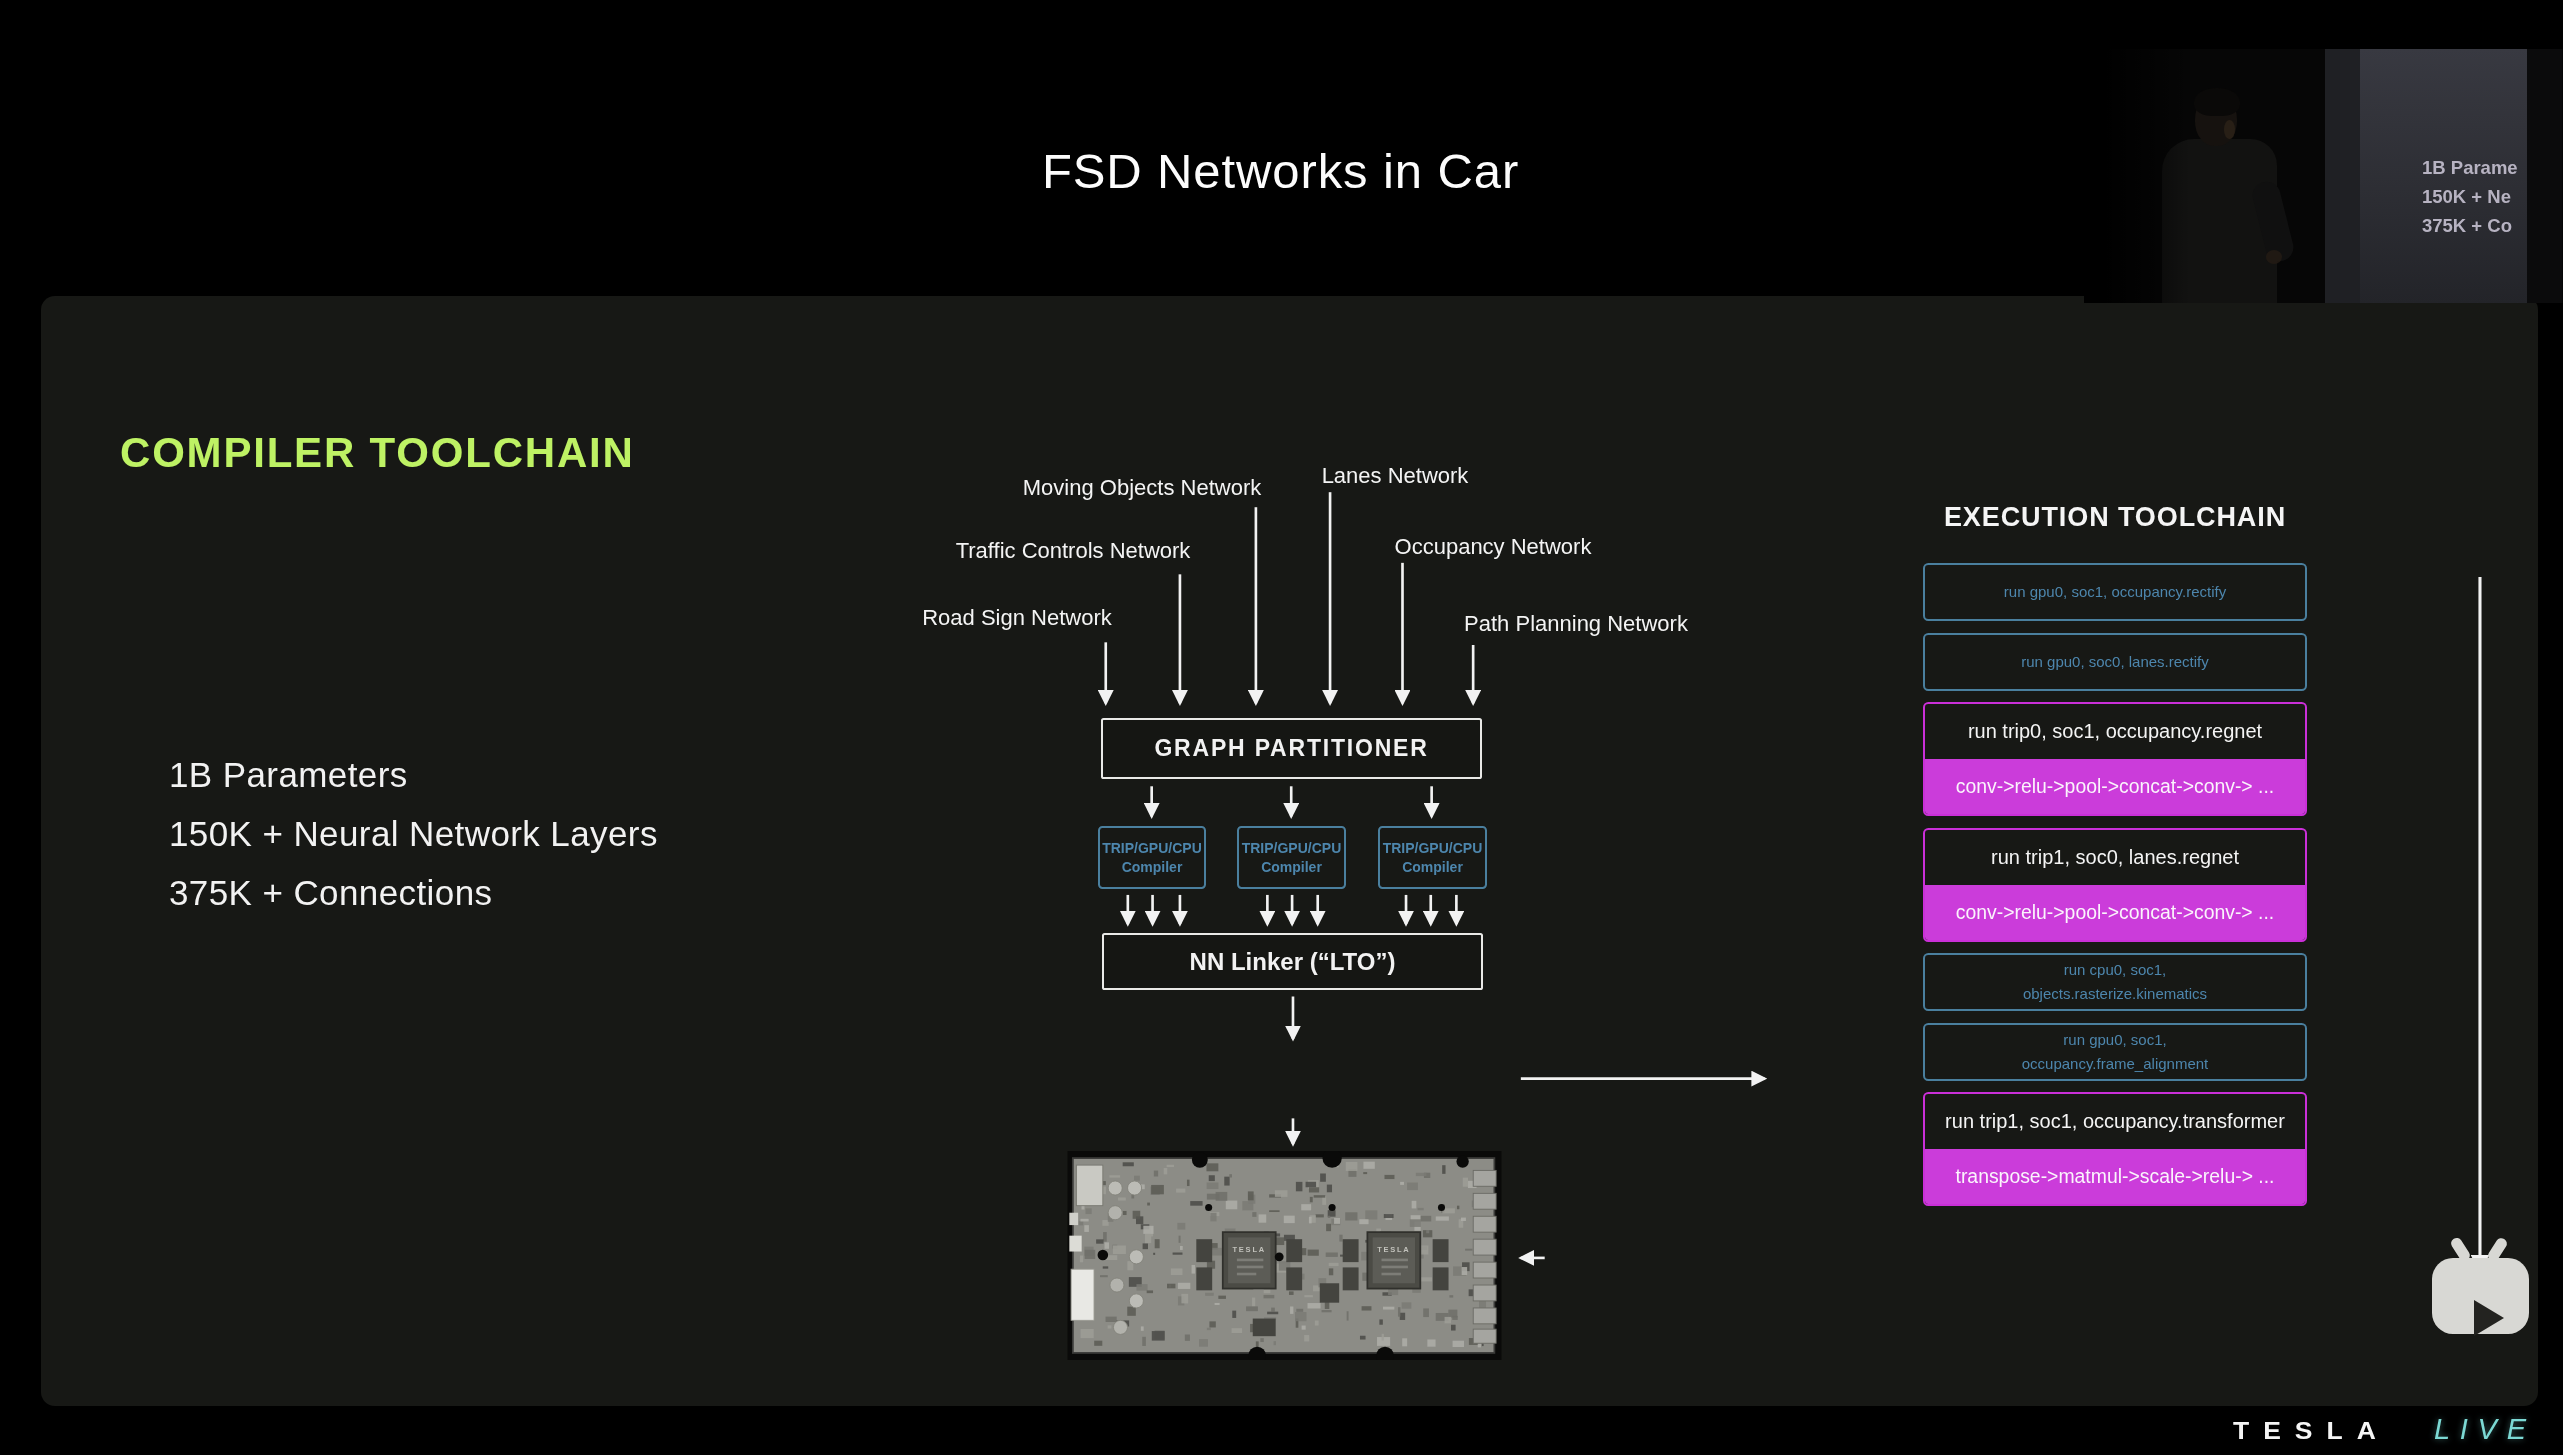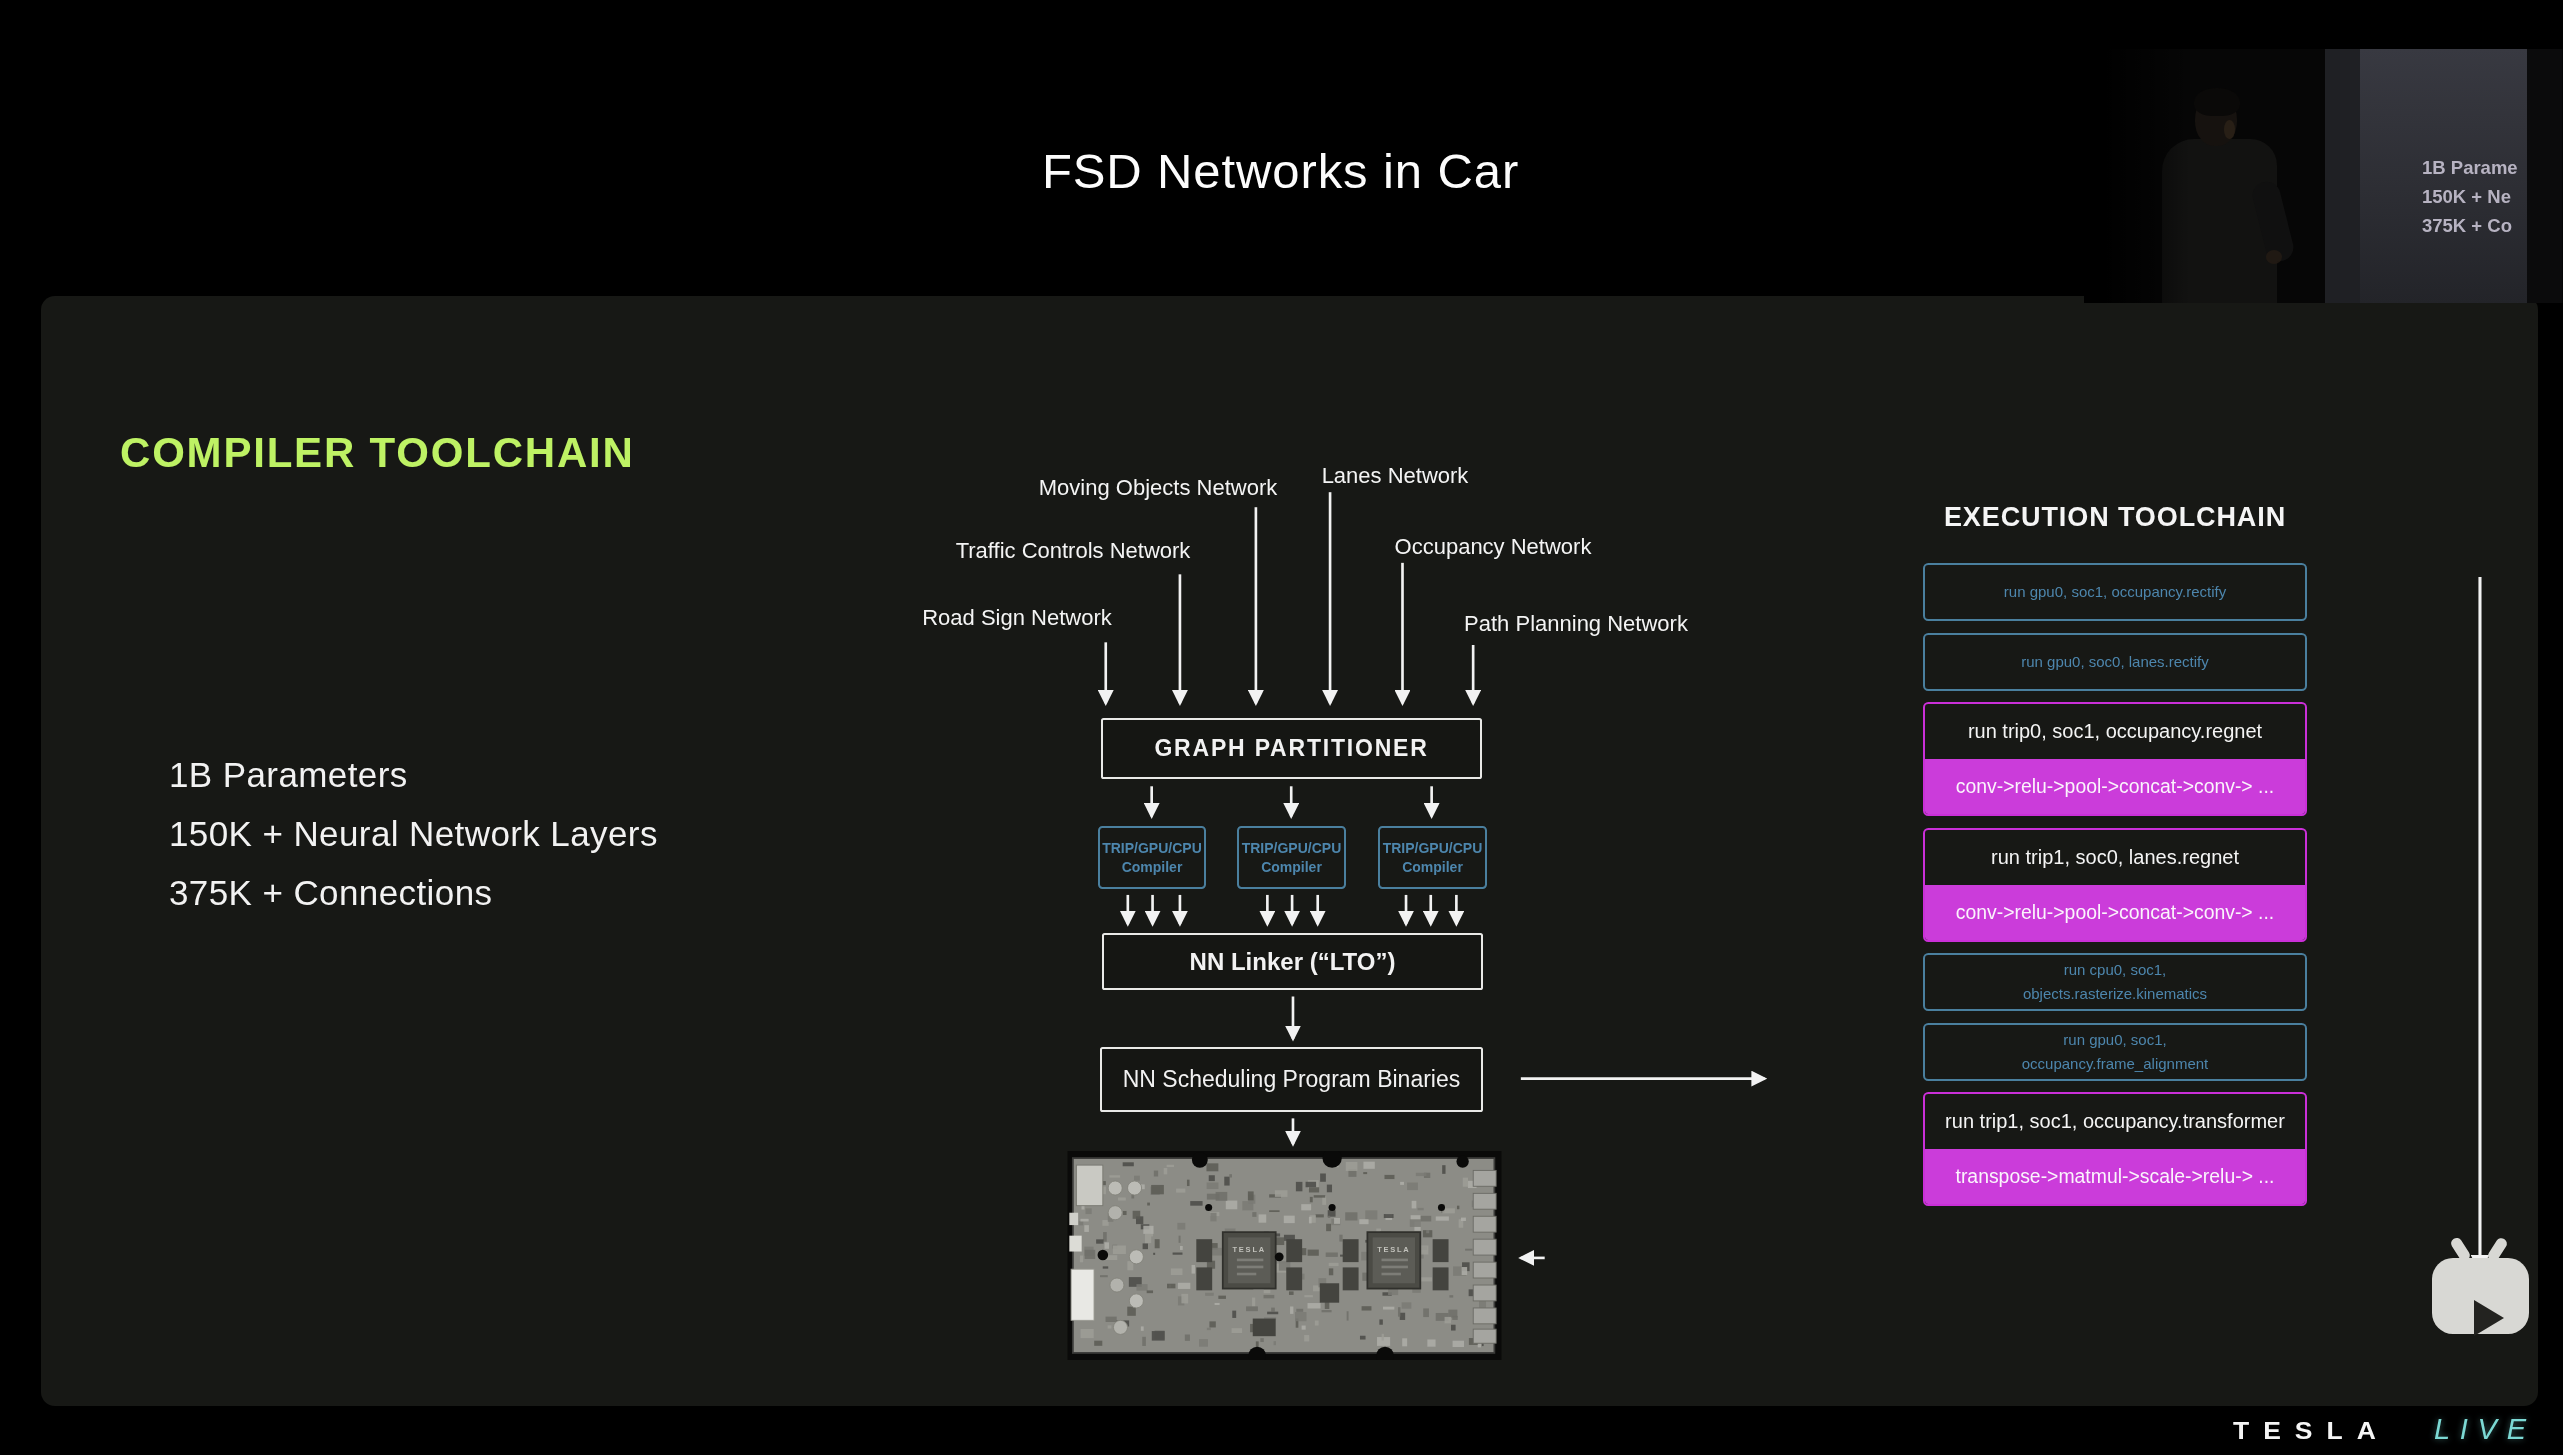--- a/index.html
+++ b/index.html
@@ -16,21 +16,21 @@
 
   .section-heading{position:absolute;left:120px;top:429px;font-size:42px;font-weight:800;
                    letter-spacing:1.8px;color:#bef264;z-index:2;}
 
   .stats{position:absolute;left:125px;top:745px;font-size:35px;line-height:59px;
          color:#f2f2f2;z-index:2;letter-spacing:0.4px;margin-left:44px;}
 
   
   .net-label{position:absolute;transform:translateX(-50%);font-size:22px;font-weight:500;
              color:#f4f4f4;white-space:nowrap;z-index:2;}
-  .nl-moving{left:1142px;top:475px;margin-left:16px;} .nl-lanes{left:1395px;top:463px;}
+  .nl-moving{left:1142px;top:475px;} .nl-lanes{left:1395px;top:463px;}
   .nl-traffic{left:1073px;top:538px;} .nl-occ{left:1493px;top:534px;}
   .nl-road{left:1017px;top:605px;} .nl-path{left:1576px;top:611px;}
 
   .dbox{position:absolute;border:2.6px solid #e9e9e7;border-radius:2.6px;display:flex;
         align-items:center;justify-content:center;z-index:2;background:rgba(0,0,0,.06);}
   .box-partitioner{left:1101px;top:718px;width:377px;height:57px;
                    font-size:23px;font-weight:600;letter-spacing:1.8px;}
   .box-linker{left:1102px;top:933px;width:377px;height:53px;font-size:24px;font-weight:600;}
   .box-binaries{left:1100px;top:1047px;width:379px;height:61px;font-size:23px;font-weight:500;}
 
@@ -135,21 +135,20 @@
   <div class="cbox cbox-2">
     <span>TRIP/GPU/CPU</span>
     <span>Compiler</span>
   </div>
   <div class="cbox cbox-3">
     <span>TRIP/GPU/CPU</span>
     <span>Compiler</span>
   </div>
 
   <div class="dbox box-linker">NN Linker (“LTO”)</div>
-  <div class="dbox box-binaries">NN Scheduling Program Binaries</div>
 
   <div class="sched-title">EXECUTION TOOLCHAIN</div>
   <div class="sched-list">
       <div class="sched-row blue">
         <span>run gpu0, soc1, occupancy.rectify</span>
       </div>
       <div class="sched-row blue">
         <span>run gpu0, soc0, lanes.rectify</span>
       </div>
       <div class="sched-row magenta">

